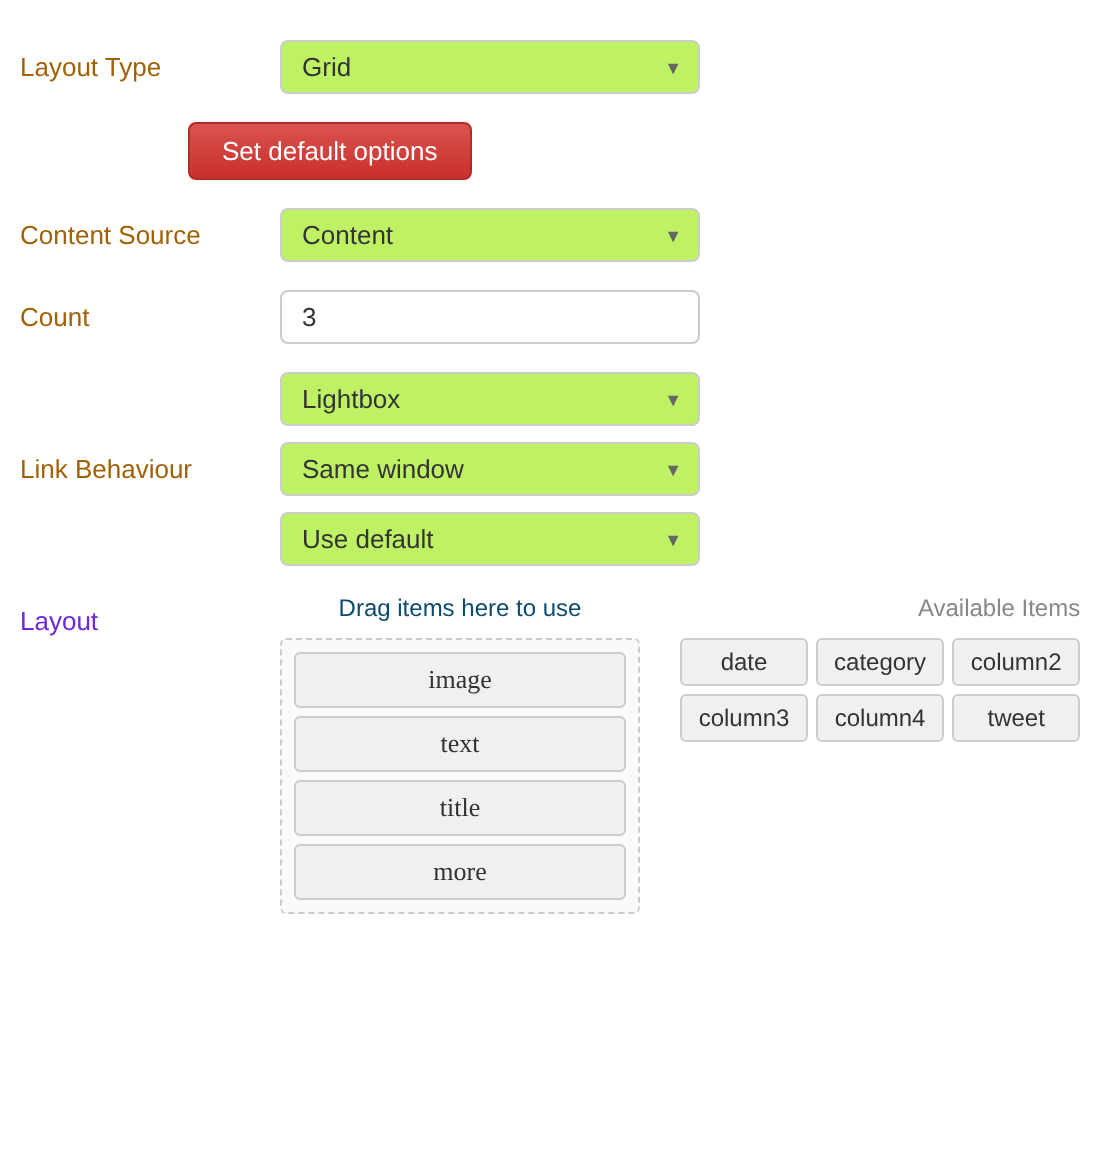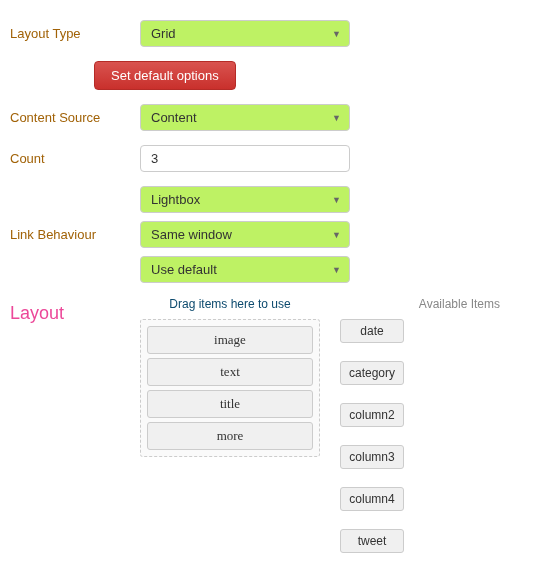--- a/index.html
+++ b/index.html
@@ -91,22 +91,22 @@
       border-radius: 4px;
       padding: 6px 16px;
       font-size: 13px;
       cursor: pointer;
       margin-left: 84px;
       margin-bottom: 14px;
       display: inline-block;
     }
 
     .section-label {
-      font-size: 18px;
-      color: #ec4899;
+      font-size: 13px;
+      color: #6d28d9;
       width: 130px;
       flex-shrink: 0;
       align-self: flex-start;
       padding-top: 6px;
     }
 
     .layout-section-row {
       display: flex;
       align-items: flex-start;
       margin-bottom: 14px;
@@ -167,22 +167,22 @@
     .available-label {
       font-size: 12px;
       color: #888;
       margin-bottom: 8px;
       text-align: right;
       width: 100%;
     }
 
     .available-grid {
       display: grid;
-      grid-template-columns: 1fr;
-      gap: 18px;
+      grid-template-columns: 1fr 1fr 1fr;
+      gap: 4px;
     }
 
     .available-item {
       background: #f0f0f0;
       border: 1px solid #ccc;
       border-radius: 3px;
       padding: 4px 8px;
       font-size: 12px;
       color: #333;
       text-align: center;

